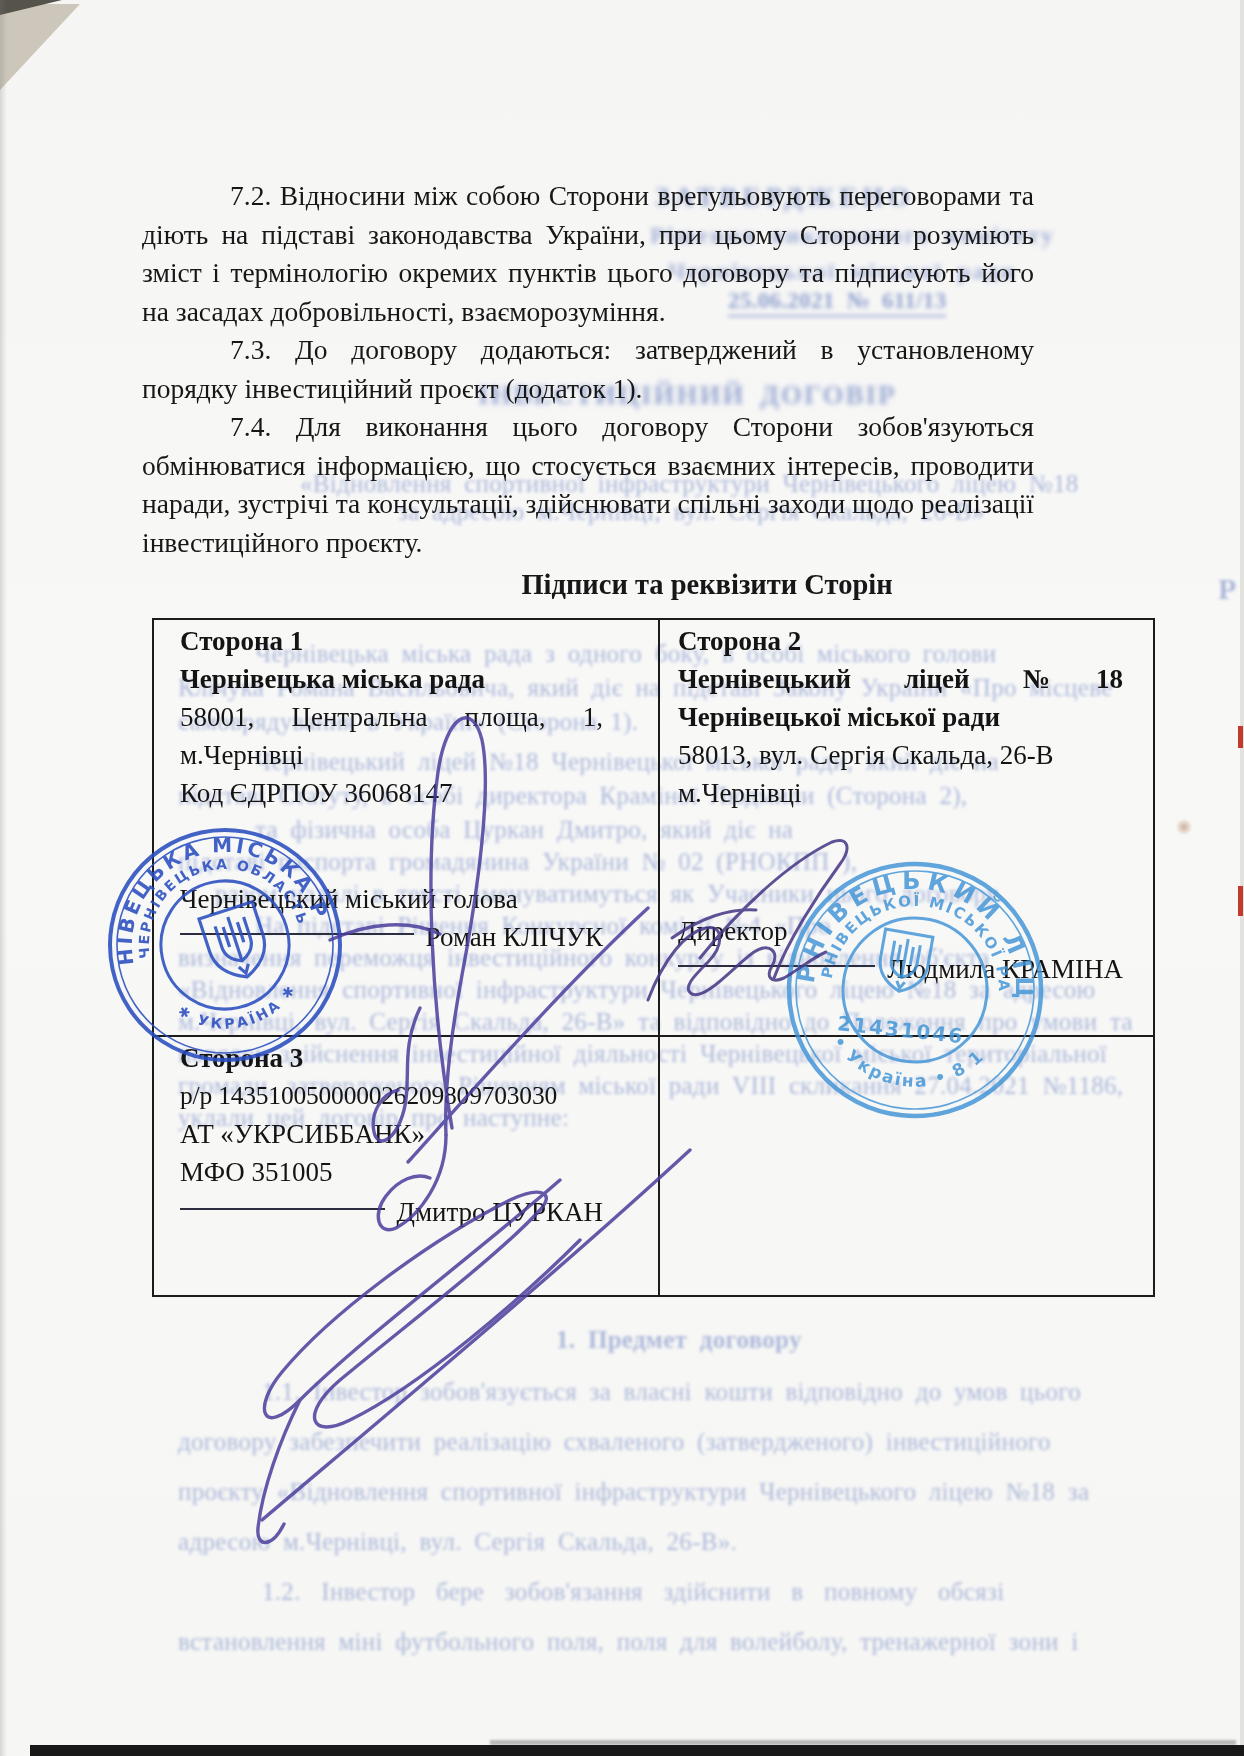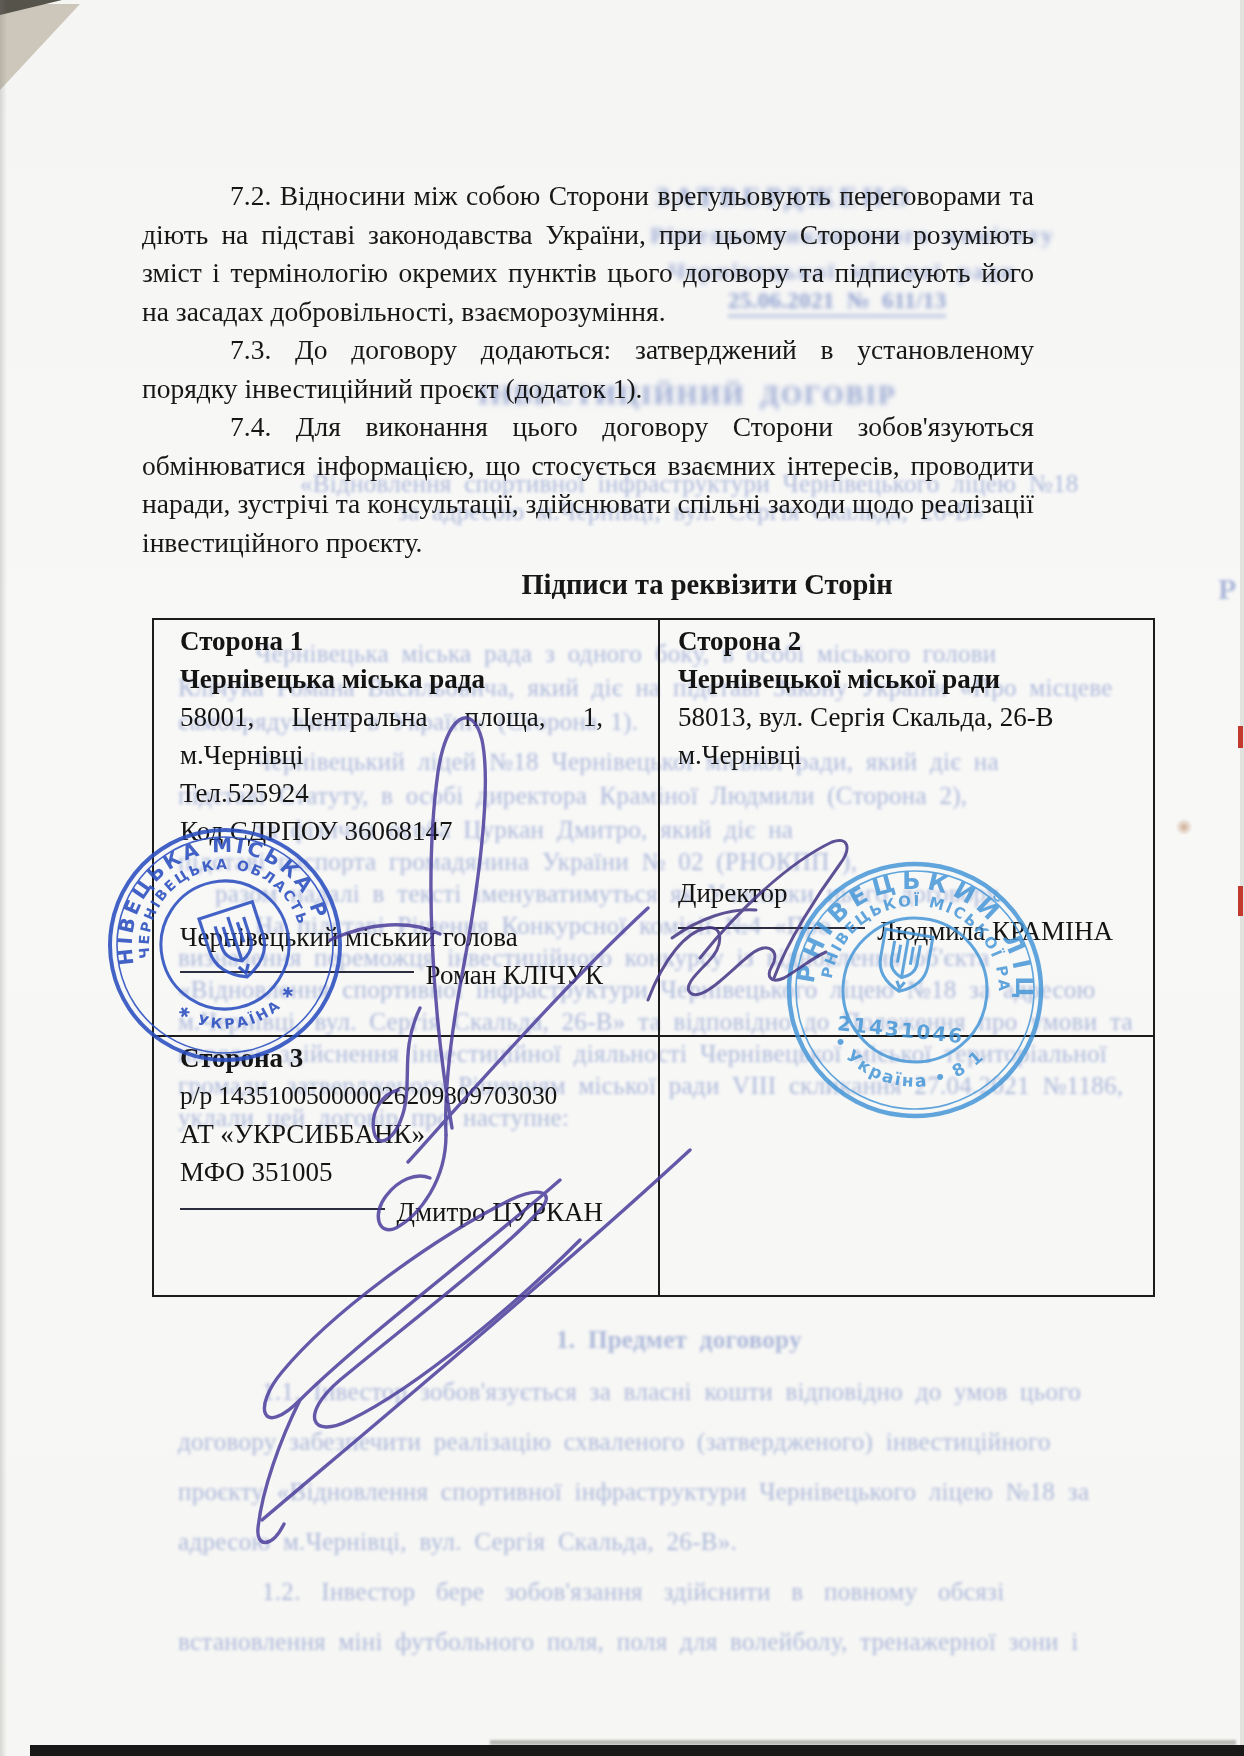--- a/index.html
+++ b/index.html
@@ -27,21 +27,21 @@
 
   
   .doc { position:absolute; left:142px; top:177px; width:892px; font-size:27.5px; line-height:38.5px; color:#171717; text-align:justify; z-index:2; }
   .doc p { text-indent:88px; }
   .sig-heading { margin-top:1px; text-indent:0; text-align:center; font-weight:bold; font-size:28.5px; line-height:44px; padding-left:150px; }
 
   
   .req-table { position:absolute; left:152px; top:618px; width:1003px; height:679px; border:2.5px solid #1c1c1c; display:grid; grid-template-columns:506px 1fr; grid-template-rows:417px 1fr; color:#141414; z-index:2; }
   .cell { padding:2px 20px 16px 26px; font-size:27px; line-height:38px; position:relative; overflow:visible; }
   .c-r1c1 { border-right:2.5px solid #1c1c1c; border-bottom:2.5px solid #1c1c1c; padding-right:55px; }
-  .c-r1c2 { border-bottom:2.5px solid #1c1c1c; padding:2px 40px 0 18px; }
+  .c-r1c2 { border-bottom:2.5px solid #1c1c1c; padding:2px 30px 0 18px; }
   .c-r2c1 { border-right:2.5px solid #1c1c1c; padding-right:55px; }
   .b { font-weight:bold; }
   .nw { white-space:nowrap; }
   .sm { font-size:25.5px; letter-spacing:-.2px; }
   .jl { text-align:justify; text-align-last:justify; }
   .office-1 { margin-top:68px; white-space:nowrap; }
   .office-2 { margin-top:100px; }
   .sig-row { display:flex; align-items:center; }
   .sig-line { flex:1 1 auto; border-bottom:2.5px solid #2d2d40; margin:0 12px 7px 0; height:2px; }
   .sig-name { white-space:nowrap; }
@@ -91,31 +91,31 @@
     <p class="sig-heading">Підписи та реквізити Сторін</p>
   </div>
 
   <div class="req-table">
 
     <div class="cell c-r1c1">
       <div class="b">Сторона 1</div>
       <div class="b">Чернівецька міська рада</div>
       <div class="jl">58001, Центральна площа, 1,</div>
       <div>м.Чернівці</div>
-      <div>Тел.525924</div>
       <div>Код ЄДРПОУ 36068147</div>
       <div class="office-1">Чернівецький міський голова</div>
       <div class="sig-row">
         <span class="sig-line"></span>
         <span class="sig-name">Роман КЛІЧУК</span>
       </div>
     </div>
 
     <div class="cell c-r1c2">
       <div class="b">Сторона 2</div>
+      <div class="b jl">Чернівецький ліцей №18</div>
       <div class="b">Чернівецької міської ради</div>
       <div class="nw">58013, вул. Сергія Скальда, 26-В</div>
       <div>м.Чернівці</div>
       <div class="office-2">Директор</div>
       <div class="sig-row">
         <span class="sig-line"></span>
         <span class="sig-name">Людмила КРАМІНА</span>
       </div>
     </div>
 

